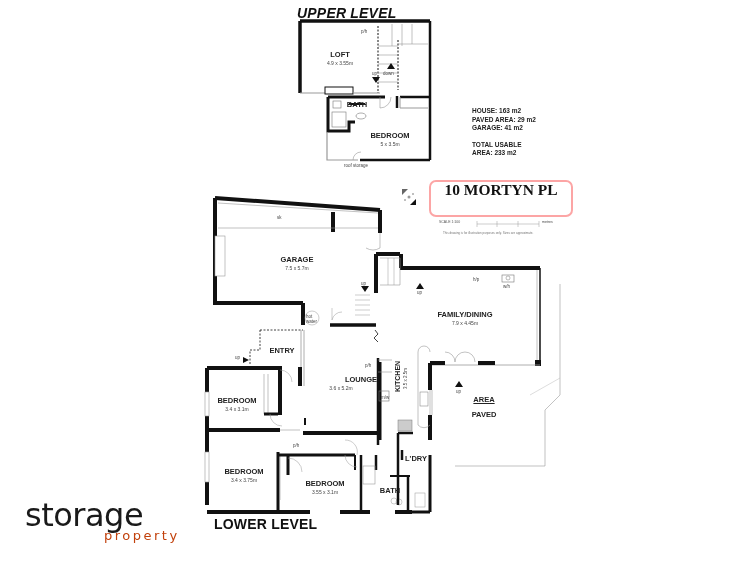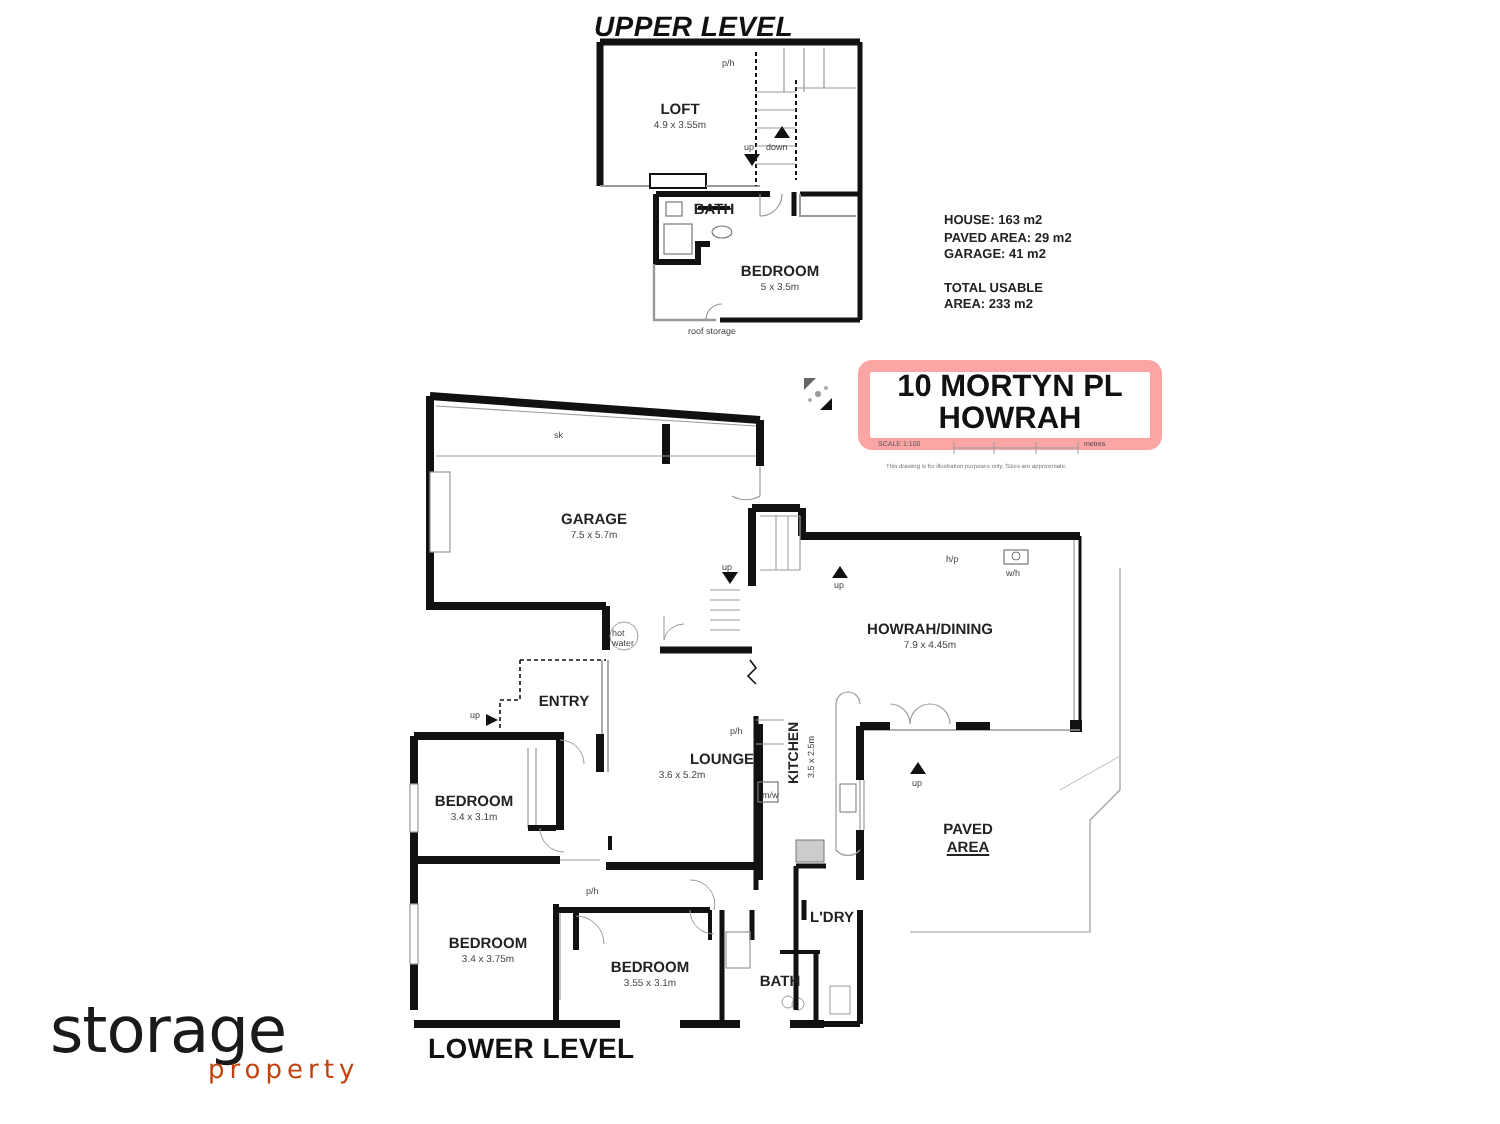--- a/index.html
+++ b/index.html
@@ -4,21 +4,21 @@
 <style>
   html, body { margin: 0; padding: 0; background: #ffffff; }
   body { width: 750px; height: 562px; position: relative; overflow: hidden; font-family: "Liberation Sans", sans-serif; color: #111; }
   .abs { position: absolute; }
   .level-title { font-weight: bold; font-size: 14px; letter-spacing: 0.2px; color: #111; }
   .room-label { position: absolute; font-weight: bold; font-size: 7.5px; text-align: left; color: #222; white-space: nowrap; transform: translateX(-50%); }
   .room-dim { position: absolute; font-size: 5px; text-align: center; color: #444; white-space: nowrap; transform: translateX(-50%); }
   .tiny { position: absolute; font-size: 4.5px; color: #444; white-space: nowrap; }
   .areas { position: absolute; left: 472px; top: 107px; font-size: 6.5px; font-weight: bold; color: #222; line-height: 8.5px; }
   .areas .gap { height: 8px; }
-  .address-box { position: absolute; left: 429px; top: 180px; width: 140px; height: 33px; border: 6px solid #fca5a5; border-radius: 7px; text-align: center; }
+  .address-box { position: absolute; left: 429px; top: 180px; width: 140px; height: 33px; border: 2px solid #fca5a5; border-radius: 7px; text-align: center; font-family: Liberation Serif, serif; }
   .address-box div { font-weight: bold; font-size: 15.5px; line-height: 16px; color: #111; }
   .scale { position: absolute; left: 439px; top: 220px; font-size: 3.5px; color: #555; }
   .note { position: absolute; left: 443px; top: 231px; font-size: 3px; color: #777; }
   .logo-main { position: absolute; left: 25px; top: 496px; font-size: 32px; letter-spacing: -0.5px; color: #1a1a1a; font-family: "DejaVu Sans", sans-serif; font-weight: normal; }
   .logo-sub { position: absolute; left: 104px; top: 528px; font-size: 13px; letter-spacing: 2.5px; color: #c2410c; font-family: "DejaVu Sans", sans-serif; }
   .kitchen-label { position: absolute; left: 394px; top: 392px; font-weight: bold; font-size: 7px; transform: rotate(-90deg); transform-origin: left top; white-space: nowrap; color: #222; }
   .kitchen-dim { position: absolute; left: 403px; top: 389px; font-size: 4.5px; transform: rotate(-90deg); transform-origin: left top; white-space: nowrap; color: #444; }
 </style>
 </head>
 <body>
@@ -199,21 +199,20 @@
 <svg class="abs" style="left:400px;top:187px;" width="18" height="20" viewBox="0 0 18 20">
   <polygon points="2,8 2,2 8,2" fill="#666"></polygon>
   <polygon points="16,12 16,18 10,18" fill="#111"></polygon>
   <circle cx="9" cy="10" r="1.5" fill="#999"></circle>
   <circle cx="5" cy="13" r="1" fill="#aaa"></circle>
   <circle cx="13" cy="7" r="1" fill="#aaa"></circle>
 </svg>
 
 <div class="address-box">
   <div>10 MORTYN PL</div>
-  <div>HOWRAH</div>
 </div>
 
 <div class="scale">
   <span>SCALE 1:100</span>
 </div>
 <svg class="abs" style="left:475px;top:220px;" width="70" height="8" viewBox="0 0 70 8">
   <line x1="2" y1="4" x2="64" y2="4" stroke="#999" stroke-width="0.5"></line>
   <line x1="2" y1="1" x2="2" y2="7" stroke="#999" stroke-width="0.5"></line>
   <line x1="22" y1="1" x2="22" y2="7" stroke="#999" stroke-width="0.5"></line>
   <line x1="43" y1="1" x2="43" y2="7" stroke="#999" stroke-width="0.5"></line>
@@ -221,40 +220,40 @@
 </svg>
 <div class="tiny" style="left:542px;top:220px;font-size:3.5px;">metres</div>
 <div class="note">This drawing is for illustration purposes only. Sizes are approximate.</div>
 
 <div class="room-label" style="left:297px;top:255px;">GARAGE</div>
 <div class="room-dim" style="left:297px;top:265px;">7.5 x 5.7m</div>
 <div class="tiny" style="left:277px;top:215px;">sk</div>
 <div class="tiny" style="left:361px;top:281px;">up</div>
 <div class="tiny" style="left:306px;top:314px;width:14px;white-space:normal;line-height:5px;">hot water</div>
 
-<div class="room-label" style="left:465px;top:310px;">HOWRAH/DINING</div>
+<div class="room-label" style="left:465px;top:310px;">FAMILY/DINING</div>
 <div class="room-dim" style="left:465px;top:320px;">7.9 x 4.45m</div>
 <div class="tiny" style="left:473px;top:277px;">h/p</div>
 <div class="tiny" style="left:503px;top:284px;">w/h</div>
 <div class="tiny" style="left:417px;top:290px;">up</div>
 <div class="tiny" style="left:456px;top:389px;">up</div>
 
 <div class="room-label" style="left:282px;top:346px;">ENTRY</div>
 <div class="tiny" style="left:235px;top:355px;">up</div>
 
 <div class="room-label" style="left:341px;top:375px;margin-left:20px;">LOUNGE</div>
 <div class="room-dim" style="left:341px;top:385px;">3.6 x 5.2m</div>
 <div class="tiny" style="left:365px;top:363px;">p/h</div>
 <div class="tiny" style="left:381px;top:395px;">m/w</div>
 
 <div class="kitchen-label">KITCHEN</div>
 <div class="kitchen-dim">3.5 x 2.5m</div>
 
 <div class="room-label" style="left:484px;top:410px;">PAVED</div>
-<div class="room-label" style="left:484px;top:419px;text-decoration:underline;">AREA</div>
+<div class="room-label" style="left:484px;top:395px;text-decoration:underline;">AREA</div>
 
 <div class="room-label" style="left:237px;top:396px;">BEDROOM</div>
 <div class="room-dim" style="left:237px;top:406px;">3.4 x 3.1m</div>
 
 <div class="room-label" style="left:244px;top:467px;">BEDROOM</div>
 <div class="room-dim" style="left:244px;top:477px;">3.4 x 3.75m</div>
 <div class="tiny" style="left:293px;top:443px;">p/h</div>
 
 <div class="room-label" style="left:325px;top:479px;">BEDROOM</div>
 <div class="room-dim" style="left:325px;top:489px;">3.55 x 3.1m</div>

